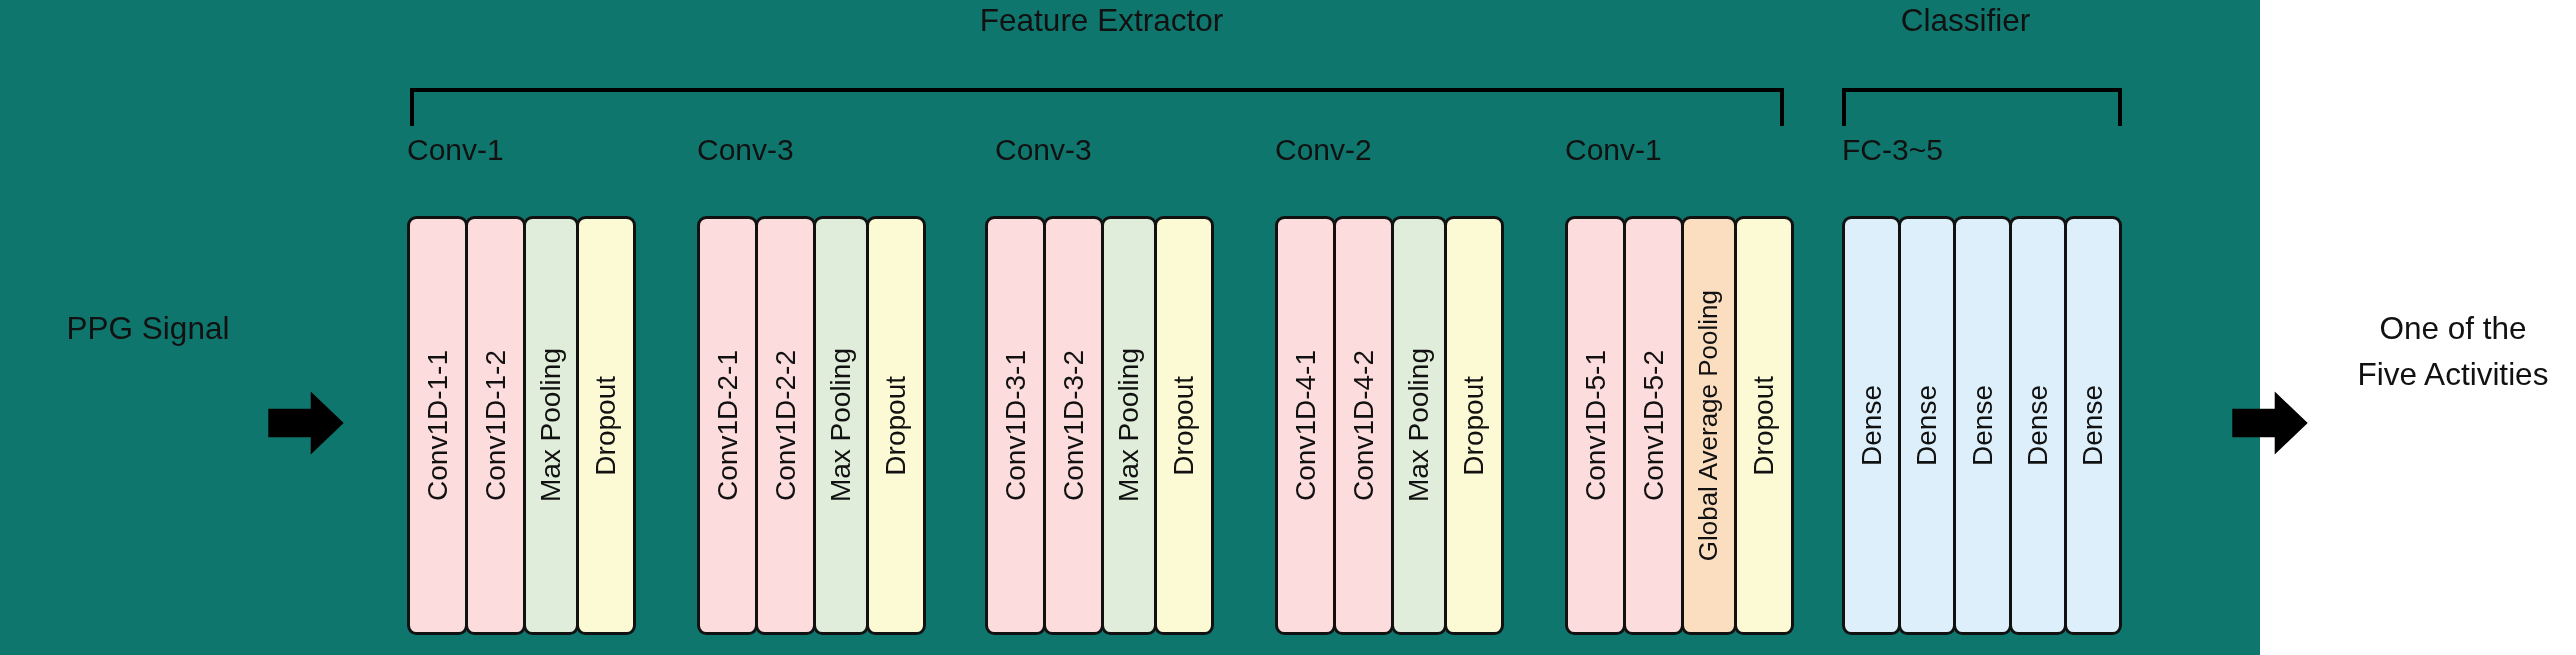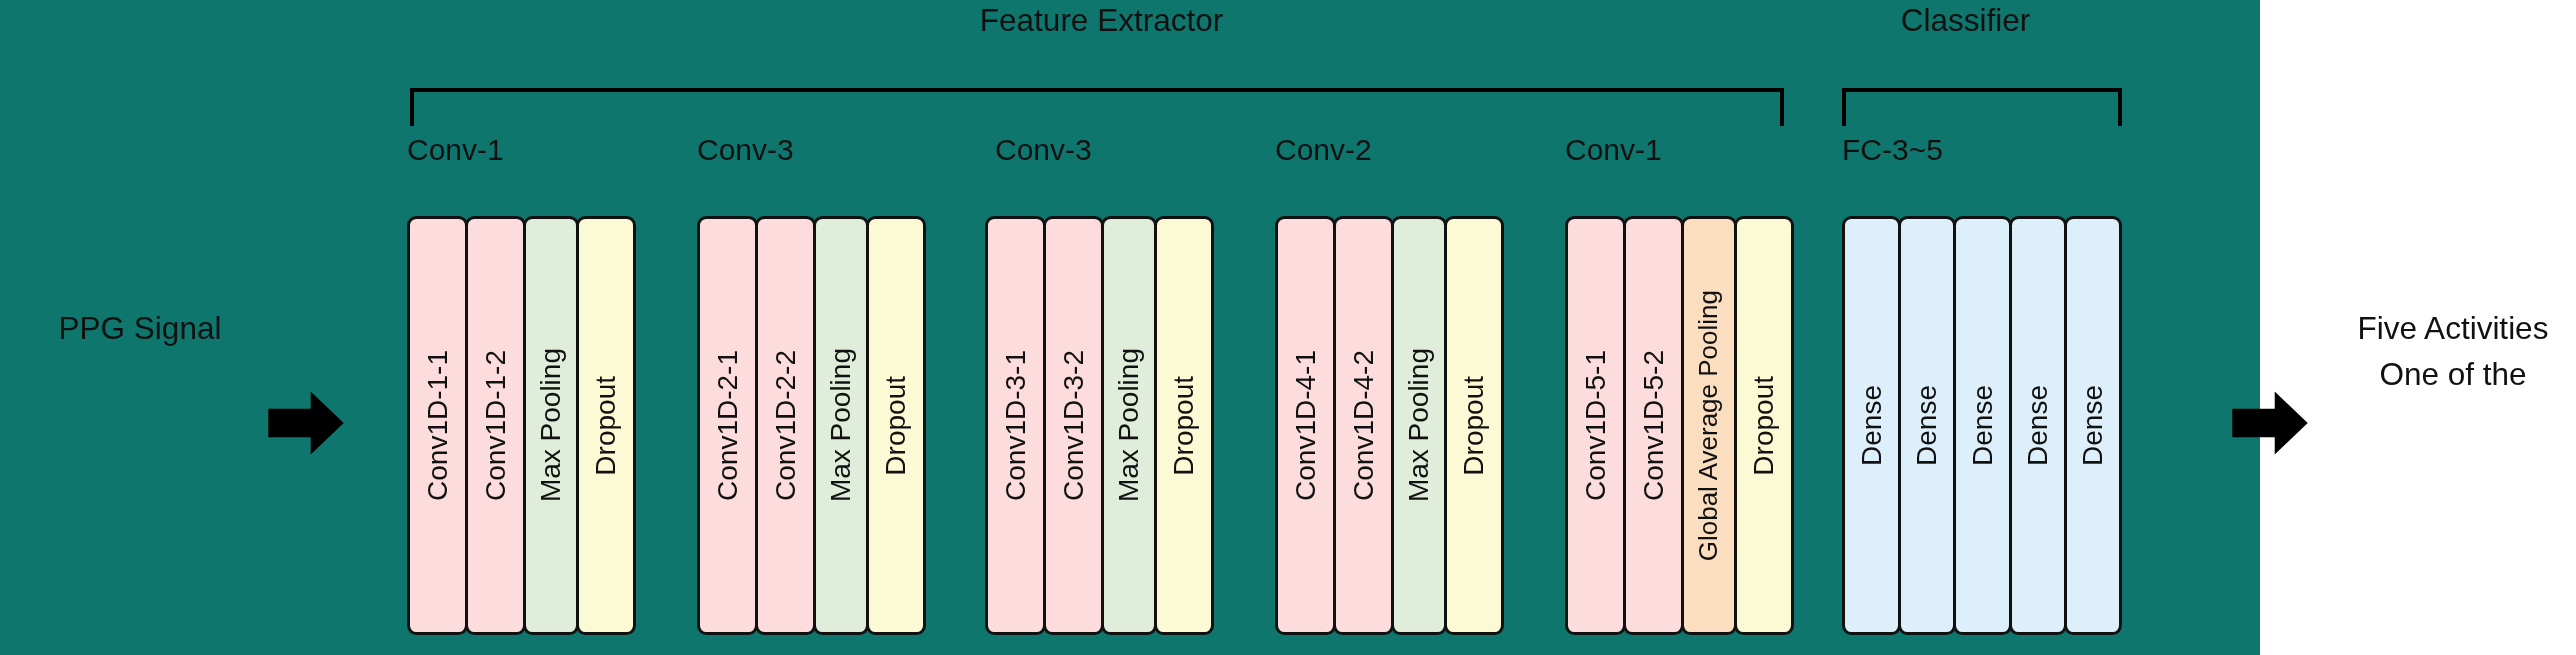--- a/index.html
+++ b/index.html
@@ -116,33 +116,33 @@
   <div class="section-title" style="left:1808px; top:1.6px; width:315px;">Classifier</div>
 
   <div class="bracket" style="left:1842px; top:88px; width:280px; height:38px;"></div>
 
   <div class="arrow" style="left:268px; top:390px; width:76px; height:66px;">
     <svg width="76" height="66" viewBox="0 0 96 84" xmlns="http://www.w3.org/2000/svg">
       <polygon points="0,24 54,24 54,2 96,42 54,82 54,60 0,60" fill="#000000"></polygon>
     </svg>
   </div>
 
-  <div class="io-text" style="left:4px; top:305px; width:272px;">
+  <div class="io-text" style="left:12px; top:305px; width:272px;">
     <div>PPG Signal</div>
   </div>
 
   <div class="arrow" style="left:2232px; top:390px; width:76px; height:66px;">
     <svg width="76" height="66" viewBox="0 0 96 84" xmlns="http://www.w3.org/2000/svg">
       <polygon points="0,24 54,24 54,2 96,42 54,82 54,60 0,60" fill="#000000"></polygon>
     </svg>
   </div>
 
   <div class="io-text" style="left:2330px; top:305px; width:246px;">
+    <div>One of the</div>
     <div>Five Activities</div>
-    <div>One of the</div>
   </div>
 
   <div class="group-label" style="left:407px; top:132px; width:231px;">Conv-1</div>
   <div class="group" style="left:407px; width:231px;">
     <div class="block fill-conv" style="width:61px;">
       <span class="vtext">Conv1D-1-1</span>
     </div>
     <div class="block fill-conv" style="width:61px;">
       <span class="vtext">Conv1D-1-2</span>
     </div>

